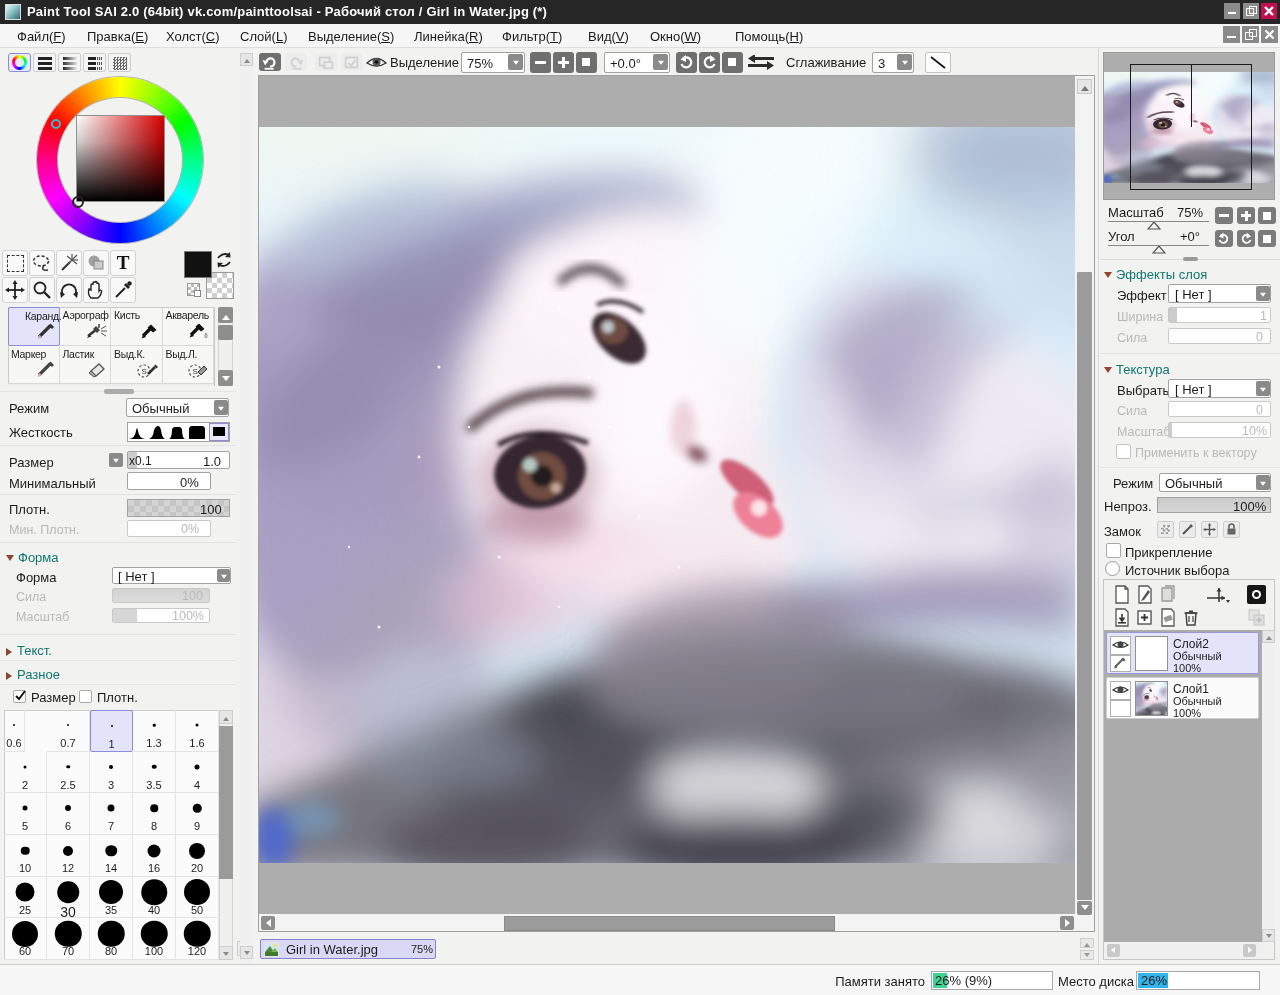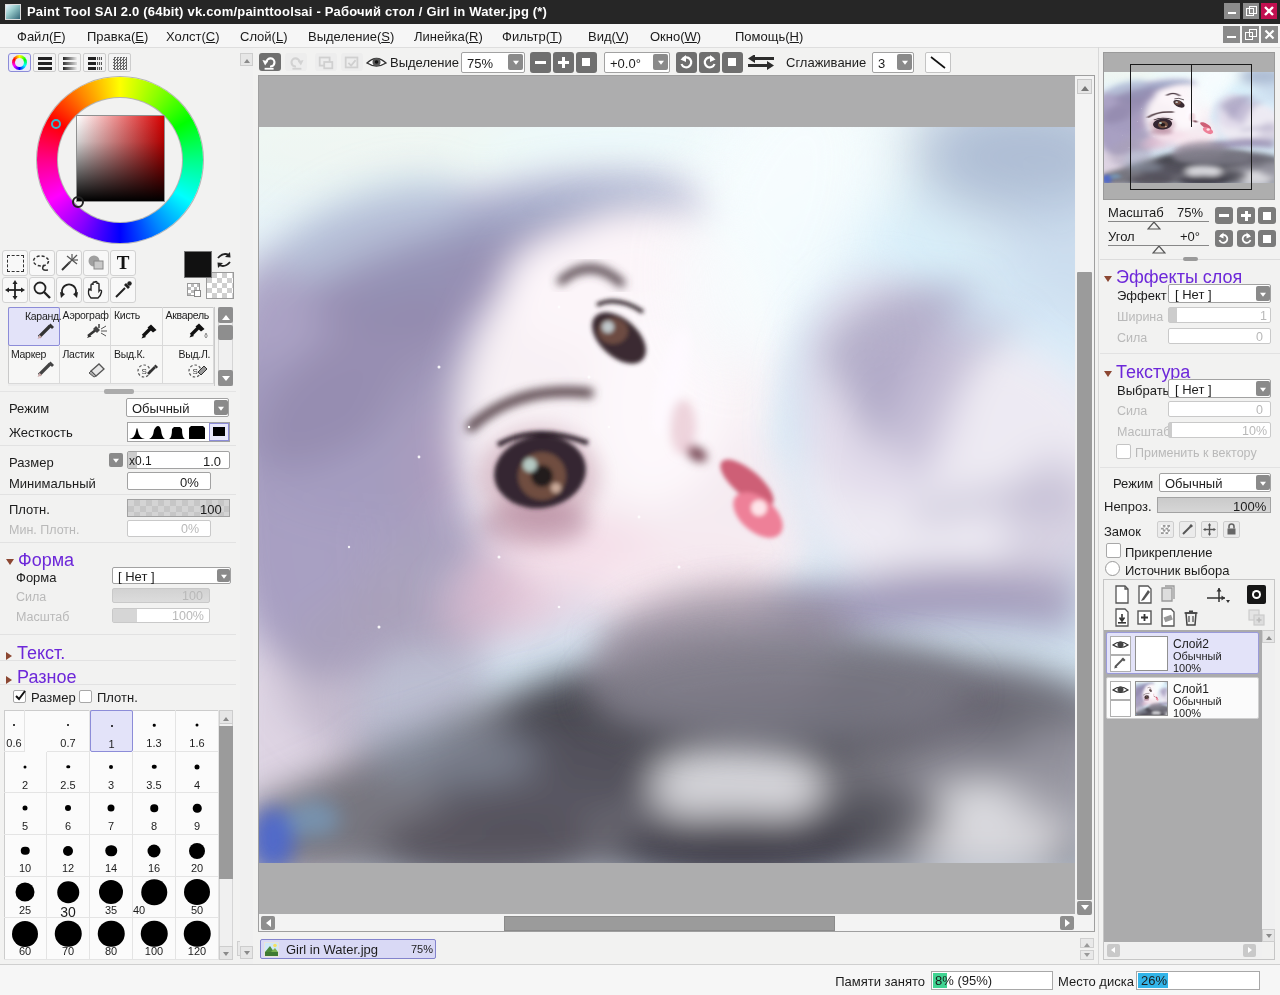--- a/index.html
+++ b/index.html
@@ -4,21 +4,21 @@
   html,body{margin:0;padding:0}
   #app{position:relative;width:1280px;height:995px;background:#f2f2f1;overflow:hidden;
        font-family:"Liberation Sans",sans-serif;font-size:13px;color:#1c1c1c;}
   .abs{position:absolute}
   .dkbtn{position:absolute;background:#6f6f6f;border-radius:3px;color:#fff;text-align:center}
   .fld{position:absolute;background:#fff;border:1px solid #a2a2a2;border-radius:2px;box-sizing:border-box}
   .gfld{position:absolute;background:#fff;border:1px solid #c9c9c9;border-radius:2px;box-sizing:border-box;color:#bdbdbd}
   .ddb{position:absolute;background:#8a8a8a;border-radius:2px}
   .ddb:after{content:"";position:absolute;left:50%;top:50%;transform:translate(-50%,-30%);
      border:3.5px solid transparent;border-top:4.5px solid #fff;border-bottom:none}
-  .sechdr{position:absolute;color:#6d28d9;font-size:18px;white-space:nowrap}
+  .sechdr{position:absolute;color:#0f766e;font-size:13px;white-space:nowrap}
   .trd{display:inline-block;width:0;height:0;border:4.5px solid transparent;border-top:6px solid #8c4732;border-bottom:none;margin-right:4px;vertical-align:1px}
   .trr{display:inline-block;width:0;height:0;border:4.5px solid transparent;border-left:6px solid #8c4732;border-right:none;margin-right:5px;vertical-align:-1px}
   .sep{position:absolute;height:1px;background:#e2e2e2}
   .cb{position:absolute;width:13px;height:13px;background:#fff;border:1px solid #a8a8a8;border-radius:2px;box-sizing:border-box}
   .lbl{position:absolute;white-space:nowrap}
   .glbl{position:absolute;white-space:nowrap;color:#b9b9b9;font-size:12.5px}
   .tbtn{position:absolute;width:26px;height:26px;background:#f8f8f8;border:1px solid #d2d2d2;border-radius:3px;box-sizing:border-box}
   .ltbtn{position:absolute;background:#ebebeb;border:1px solid #cdcdcd;box-sizing:border-box;border-radius:2px}
 </style></head>
 <body>
@@ -253,21 +253,21 @@
     </div>
 <div class="abs" style="left:1080px;top:950px;width:14px;height:10px;background:#e9e9e9;border:1px solid #cfcfcf;box-sizing:border-box">
       <div style="width:0;height:0;border:3px solid transparent;border-top:4px solid #999;margin:2px auto 0"></div>
     </div>
 
 <div class="abs" style="left:0;top:964px;width:1280px;height:1px;background:#cfcfcf"></div>
 <div class="abs" style="left:0;top:965px;width:1280px;height:30px;background:#f6f6f6"></div>
 <div class="abs" style="left:820px;top:974px;width:105px;text-align:right">Памяти занято</div>
 <div class="abs" style="left:931px;top:971px;width:122px;height:19px;background:#fff;border:1px solid #a8a8a8;box-sizing:border-box">
   <div class="abs" style="left:1px;top:1px;width:14px;height:15px;background:#40d492"></div>
-  <div class="abs" style="left:3px;top:1px">8% (95%)</div>
+  <div class="abs" style="left:3px;top:1px">26% (9%)</div>
     </div>
 <div class="abs" style="left:1058px;top:974px">Место диска</div>
 <div class="abs" style="left:1136px;top:971px;width:124px;height:19px;background:#fff;border:1px solid #a8a8a8;box-sizing:border-box">
   <div class="abs" style="left:1px;top:1px;width:30px;height:15px;background:#32b4e8"></div>
   <div class="abs" style="left:4px;top:1px">26%</div>
     </div>
 
 <div class="abs" style="left:1098px;top:47px;width:1px;height:917px;background:#d8d8d8"></div>
 
 <div class="abs" style="left:1103px;top:52px;width:172px;height:148px;border:1px solid #9a9a9a;background:#aeaeae;box-sizing:border-box"></div>
@@ -642,21 +642,21 @@
       <div class="abs" style="left:111px;top:345.5px;width:51.5px;height:38.5px;box-sizing:border-box;border-right:1px solid #d9d9d9;border-bottom:1px solid #d9d9d9">
    <div style="position:absolute;left:3px;top:2px;font-size:10.5px;letter-spacing:-0.3px;white-space:nowrap">Выд.К.</div>
    <div style="position:absolute;right:2px;bottom:1px"><svg width="24" height="20" viewBox="0 0 24 20">
             <circle cx="8" cy="12" r="6" fill="none" stroke="#555" stroke-width="1.2" stroke-dasharray="2.5 2"></circle>
             <text x="5.5" y="15" font-size="8" font-family="Liberation Sans" fill="#333">S</text>
             <line x1="12" y1="15" x2="19" y2="8" stroke="#333" stroke-width="2.6"></line>
             <path d="M19.5 5.5 L22 8 L20.5 9.5 L18 7 Z" fill="#333"></path>
           </svg></div>
       </div>
       <div class="abs" style="left:162.5px;top:345.5px;width:51.5px;height:38.5px;box-sizing:border-box;border-right:1px solid #d9d9d9;border-bottom:1px solid #d9d9d9">
-   <div style="position:absolute;left:16px;top:2px;font-size:10.5px;letter-spacing:-0.3px;white-space:nowrap">Выд.Л.</div>
+   <div style="position:absolute;left:3px;top:2px;font-size:10.5px;letter-spacing:-0.3px;white-space:nowrap">Выд.Л.</div>
    <div style="position:absolute;right:2px;bottom:1px"><svg width="24" height="20" viewBox="0 0 24 20">
             <circle cx="8" cy="12" r="6" fill="none" stroke="#555" stroke-width="1.2" stroke-dasharray="2.5 2"></circle>
             <text x="5.5" y="15" font-size="8" font-family="Liberation Sans" fill="#333">S</text>
             <path d="M11 13 L17 7 L20 10 L14 16 Z" fill="#999" stroke="#333" stroke-width="1"></path>
           </svg></div>
       </div>
       <div class="abs" style="left:8px;top:384px;width:206px;height:2px;background:#ececec"></div>
       <div class="abs" style="left:218px;top:307px;width:15px;height:79px;background:#f0f0f0;border:1px solid #d5d5d5;box-sizing:border-box"></div>
 <div class="abs" style="left:218px;top:307px;width:15px;height:16px;background:#8e8e8e;border-radius:2px">
         <div style="width:0;height:0;border:4px solid transparent;border-bottom:5px solid #fff;margin:4px auto 0"></div>
@@ -816,21 +816,21 @@
       <div class="abs" style="left:47px;top:876.6800000000001px;width:43px;height:41.67px;box-sizing:border-box;border-right:1px solid #e4e4e4;border-bottom:1px solid #e4e4e4">
   <div style="position:absolute;left:50%;top:15.5px;transform:translate(-50%,-50%);width:21.5px;height:21.5px;border-radius:50%;background:#000"></div>
   <div style="position:absolute;left:0;top:27px;width:100%;text-align:center;font-size:14px">30</div>
       </div>
       <div class="abs" style="left:90px;top:876.6800000000001px;width:43px;height:41.67px;box-sizing:border-box;border-right:1px solid #e4e4e4;border-bottom:1px solid #e4e4e4">
   <div style="position:absolute;left:50%;top:15.5px;transform:translate(-50%,-50%);width:24px;height:24px;border-radius:50%;background:#000"></div>
   <div style="position:absolute;left:0;top:27px;width:100%;text-align:center;font-size:11px">35</div>
       </div>
       <div class="abs" style="left:133px;top:876.6800000000001px;width:43px;height:41.67px;box-sizing:border-box;border-right:1px solid #e4e4e4;border-bottom:1px solid #e4e4e4">
   <div style="position:absolute;left:50%;top:15.5px;transform:translate(-50%,-50%);width:25.5px;height:25.5px;border-radius:50%;background:#000"></div>
-  <div style="position:absolute;left:0;top:27px;width:100%;font-size:11px">40</div>
+  <div style="position:absolute;left:0;top:27px;width:100%;text-align:center;font-size:11px">40</div>
       </div>
       <div class="abs" style="left:176px;top:876.6800000000001px;width:43px;height:41.67px;box-sizing:border-box;border-right:1px solid #e4e4e4;border-bottom:1px solid #e4e4e4">
   <div style="position:absolute;left:50%;top:15.5px;transform:translate(-50%,-50%);width:26px;height:26px;border-radius:50%;background:#000"></div>
   <div style="position:absolute;left:0;top:27px;width:100%;text-align:center;font-size:11px">50</div>
       </div>
       <div class="abs" style="left:4px;top:918.35px;width:43px;height:41.67px;box-sizing:border-box;border-right:1px solid #e4e4e4;border-bottom:1px solid #e4e4e4">
   <div style="position:absolute;left:50%;top:15.5px;transform:translate(-50%,-50%);width:26px;height:26px;border-radius:50%;background:#000"></div>
   <div style="position:absolute;left:0;top:27px;width:100%;text-align:center;font-size:11px">60</div>
       </div>
       <div class="abs" style="left:47px;top:918.35px;width:43px;height:41.67px;box-sizing:border-box;border-right:1px solid #e4e4e4;border-bottom:1px solid #e4e4e4">

